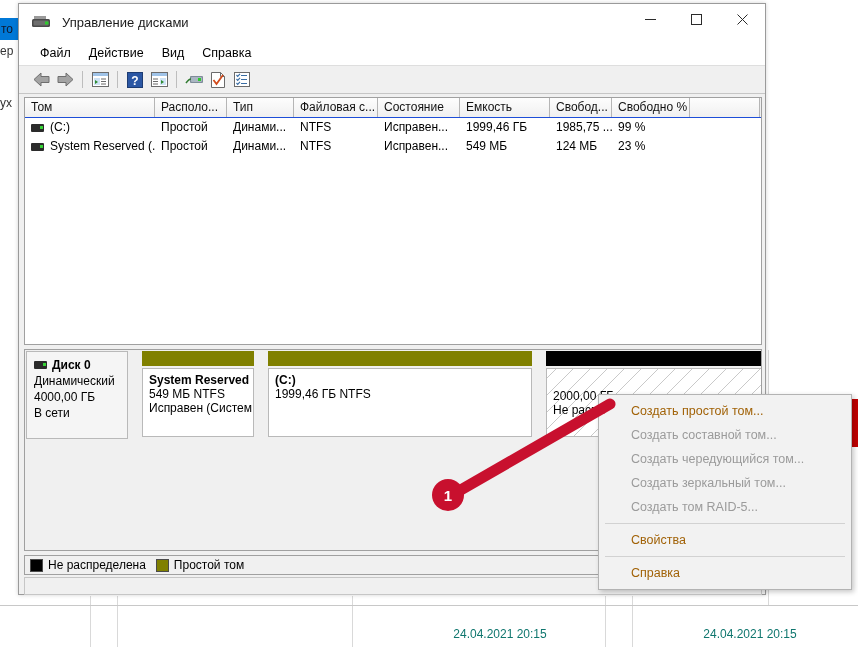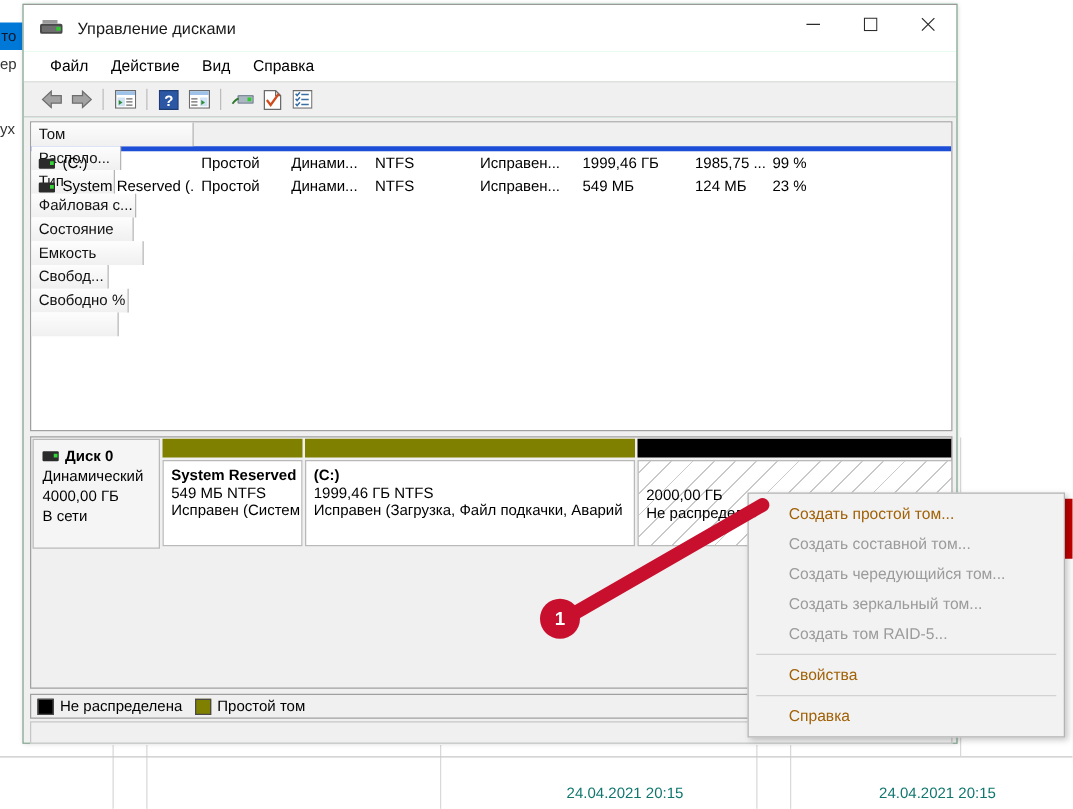--- a/index.html
+++ b/index.html
@@ -24,21 +24,21 @@
   .bg-vline{position:absolute;background:#d9d9d9;width:1px;}
   .bg-hline{position:absolute;background:#c8c8c8;height:1px;}
   .bg-ts{
     position:absolute;font-size:12px;color:#0f766e;white-space:nowrap;text-align:center;
   }
   .bg-redbar{position:absolute;background:#c00000;}
 
   
   #dm-window{
     position:absolute;left:18px;top:3px;width:748px;height:592px;
-    background:#86efac;
+    background:#0369a1;
     border:1px solid #9a9a9a;
     box-sizing:border-box;
     box-shadow:0 0 4px rgba(0,0,0,.18);
   }
 
   
   #titlebar{
     position:relative;height:37px;background:#ffffff;
     display:flex;align-items:center;
   }
@@ -63,21 +63,21 @@
   .tb-sep{width:1px;height:17px;background:#bdbdbd;margin:0 5px;flex:none;}
 
   
   #client{position:absolute;left:0;right:0;top:90px;bottom:0;background:#f0f0f0;}
 
   
   #vol-pane{
     position:absolute;left:5px;top:3px;width:738px;height:248px;
     background:#ffffff;border:1px solid #a0a0a0;box-sizing:border-box;overflow:hidden;
   }
-  #vol-header{display:flex;height:19px;background:#f0f0f0;border-bottom:4px solid #1d4ed8;flex-direction:column;}
+  #vol-header{display:flex;height:19px;background:#f0f0f0;border-bottom:1px solid #1d4ed8;}
   .vh{
     box-sizing:border-box;height:19px;line-height:18px;font-size:12px;color:#111;
     padding-left:6px;border-right:1px solid #b5b5b5;
     background:linear-gradient(#fdfdfd,#f0f0f0);
     white-space:nowrap;overflow:hidden;flex:none;
   }
   .vrow{display:flex;height:19px;align-items:center;}
   .vc{box-sizing:border-box;font-size:12px;color:#000;padding-left:6px;white-space:nowrap;overflow:hidden;flex:none;line-height:19px;}
   .vol-icon{
     display:inline-block;width:13px;height:8px;background:#2b2b2b;border-radius:1px;
@@ -96,21 +96,21 @@
     padding:6px 0 0 7px;flex:none;
   }
   #disk-info .d-title{font-size:12px;font-weight:bold;color:#000;display:flex;align-items:center;}
   #disk-info .d-line{font-size:12px;color:#000;margin-top:2px;}
   .disk-icon{
     display:inline-block;width:13px;height:8px;background:#2b2b2b;border-radius:1px;
     position:relative;margin-right:5px;vertical-align:middle;
   }
   .disk-icon::after{content:"";position:absolute;right:1px;top:2px;width:3px;height:3px;background:#36d436;}
 
-  .part{box-sizing:border-box;height:88px;position:relative;flex:none;margin-left:2px;}
+  .part{box-sizing:border-box;height:88px;position:relative;flex:none;margin-left:14px;}
   .part-cap{height:15px;width:100%;box-sizing:border-box;}
   .part-body{
     position:absolute;left:0;right:0;top:17px;bottom:2px;
     border:1px solid #b9b9b9;background:#ffffff;box-sizing:border-box;
     padding:4px 0 0 6px;overflow:hidden;
   }
   .part-body .p-name{font-size:12px;font-weight:bold;white-space:nowrap;}
   .part-body .p-line{font-size:12px;white-space:nowrap;}
   .unalloc .part-body{
     background:
@@ -341,21 +341,20 @@
             <div class="p-line">549 МБ NTFS</div>
             <div class="p-line">Исправен (Систем</div>
           </div>
         </div>
 
         <div class="part" style="width:264px">
           <div class="part-cap" style="background:#808000"></div>
           <div class="part-body">
             <div class="p-name"> (C:)</div>
             <div class="p-line">1999,46 ГБ NTFS</div>
-            <div class="p-line">Исправен (Загрузка, Файл подкачки, Аварий</div>
           </div>
         </div>
 
         <div class="part unalloc" style="width:262px">
           <div class="part-cap" style="background:#000000"></div>
           <div class="part-body">
             <div class="p-line" style="margin-top:16px">2000,00 ГБ</div>
             <div class="p-line">Не распределена</div>
           </div>
         </div>

